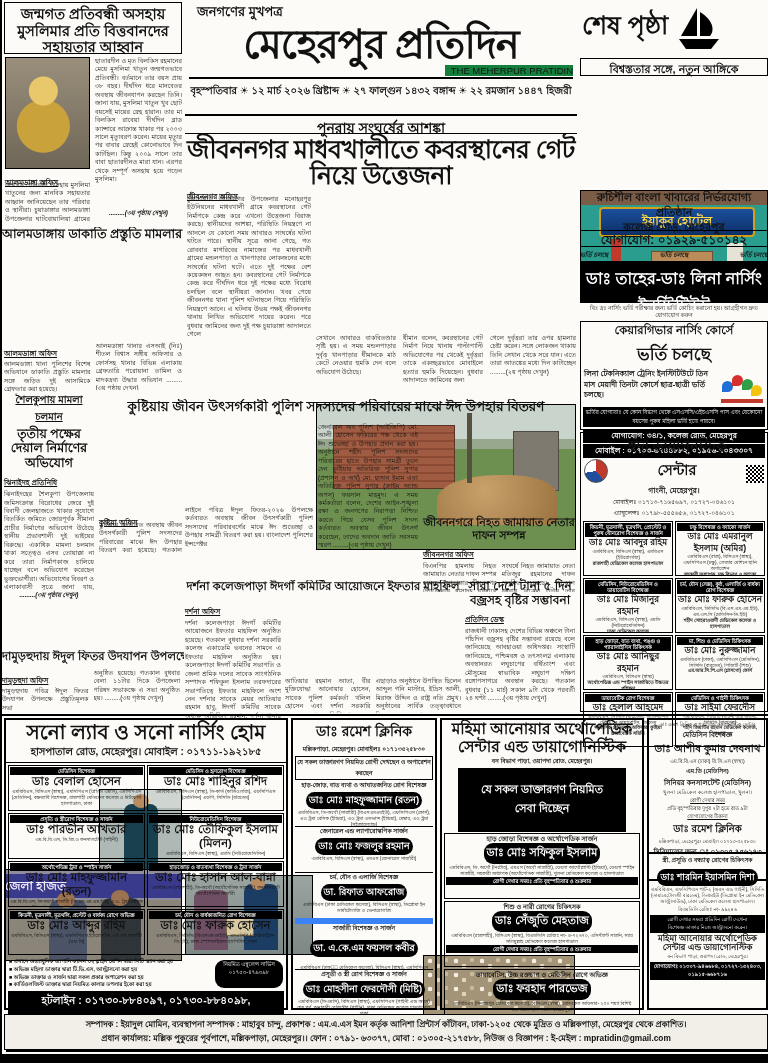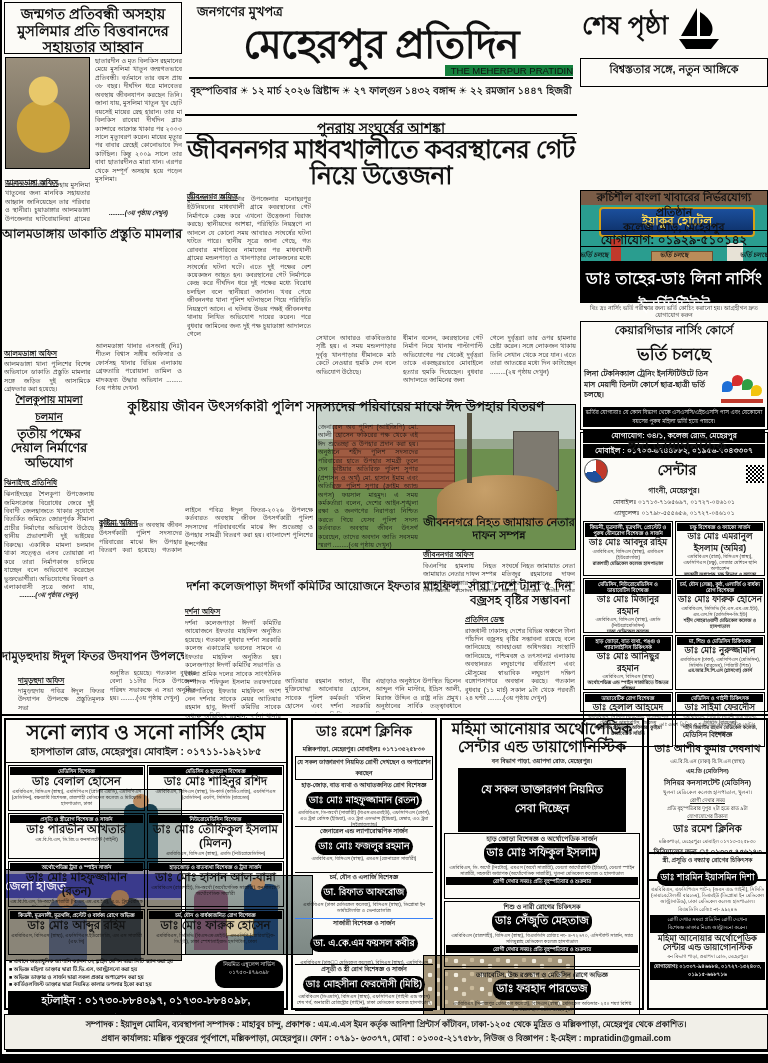--- a/index.html
+++ b/index.html
@@ -63,21 +63,21 @@
 
   <div class="ab" style="left:580px;top:6px;width:186px;height:48px">
     <span class="h900" style="font-size:25px;vertical-align:top">শেষ পৃষ্ঠা</span>
     <svg width="44" height="46" viewBox="0 0 44 46" style="vertical-align:top;margin-left:4px">
       <path d="M20 2 L20 30 L4 30 Z" fill="#000"></path>
       <path d="M23 6 C36 14 38 24 33 30 L23 30 Z" fill="#000"></path>
       <path d="M2 33 H42 L34 43 H9 Z" fill="#000"></path>
     </svg>
   </div>
 
-  <div class="ab bx tc" style="left:578px;top:58px;width:188px;height:29px;font-size:11px;font-weight:bold;padding-top:2px">
+  <div class="ab bx tc" style="left:578px;top:58px;width:188px;height:18px;font-size:11px;font-weight:bold;padding-top:2px">
     <span>বিশ্বস্ততার সঙ্গে, নতুন আঙ্গিকে</span>
   </div>
   <div class="ab photo" style="left:578px;top:78px;width:188px;height:108px;background:linear-gradient(#7a5c47 0 14px,#2a9d8f 14px 86px,#8d8273 86px)">
     <div style="position:absolute;left:18px;top:16px;width:152px;height:26px;background:linear-gradient(#1b4f9c,#0d2f66);
                 border:2px solid #d4a017;border-radius:4px;color:#ffd84d;font-weight:900;font-size:12px;text-align:center;line-height:24px">ইয়াকুব হোটেল</div>
     <div style="position:absolute;left:30px;top:48px;width:10px;height:44px;background:#c0392b"></div>
     <div style="position:absolute;left:70px;top:60px;width:60px;height:30px;background:#b98c5a;border:1px solid #6e4f2f"></div>
     <div style="position:absolute;left:146px;top:52px;width:16px;height:34px;background:#e7e2d6"></div>
   </div>
   <div class="ab tc" style="left:578px;top:188px;width:188px;height:40px;font-weight:bold;font-size:11px;line-height:1.35;padding-top:2px">
@@ -263,21 +263,21 @@
     <div class="tc" style="font-size:10px;font-weight:bold;text-decoration:underline">শৈলকুপায় মামলা চলমান</div>
     <div class="tc hl-sm" style="font-size:12.5px;margin:1px 0">তৃতীয় পক্ষের দেয়াল নির্মাণের অভিযোগ</div>
     <span class="by">ঝিনাইদহ প্রতিনিধি</span>
     <div class="j6" style="height:100px;margin-top:1px">ঝিনাইদহের শৈলকুপা উপজেলায় জমিসংক্রান্ত বিরোধের জেরে দুই বিবাদী জেলহাজতে থাকার সুযোগে বিতর্কিত জমিতে জোরপূর্বক সীমানা প্রাচীর নির্মাণের অভিযোগ উঠেছে স্থানীয় প্রভাবশালী দুই ভাইয়ের বিরুদ্ধে। একাধিক মামলা চলমান থাকা সত্ত্বেও এসব তোয়াক্কা না করে তারা নির্মাণকাজ চালিয়ে যাচ্ছেন বলে অভিযোগ করেছেন ভুক্তভোগীরা। অভিযোগের বিবরণ ও এলাকাবাসী সূত্রে জানা যায়, শৈলকুপা উপজেলার মহেশপুর মন্ডলপাড়া গ্রামের</div>
     <div class="more tc">.........(৩য় পৃষ্ঠায় দেখুন)</div>
   </div>
 
   <div class="ab tc hl-sm" style="left:0px;top:650px;width:182px;height:18px;font-size:11.5px;white-space:nowrap;overflow:hidden">
     <span>দামুড়হুদায় ঈদুল ফিতর উদযাপন উপলক্ষে প্রস্তুতিমূলক সভা</span>
   </div>
-  <div class="ab" style="left:16px;top:669px;width:178px">
+  <div class="ab" style="left:0;top:669px;width:178px">
     <div class="cols2">
       <div>
         <span class="by">দামুড়হুদা অফিস</span>
         <div class="j6" style="height:30px">দামুড়হুদায় পবিত্র ঈদুল ফিতর উদযাপন উপলক্ষে প্রস্তুতিমূলক সভা</div>
       </div>
       <div class="j6" style="height:40px">অনুষ্ঠিত হয়েছে। গতকাল বুধবার বেলা ১১টার দিকে উপজেলা পরিষদ সভাকক্ষে এ সভা অনুষ্ঠিত হয়। .........(৩য় পৃষ্ঠায় দেখুন)</div>
     </div>
   </div>
 
   <div class="ab tc hl-sm" style="left:183px;top:580px;width:276px;height:18px;font-size:11.5px;white-space:nowrap;overflow:hidden">
@@ -383,21 +383,21 @@
           <div class="pill" style="display:inline-block;font-size:9.5px;font-weight:900;margin:1px 0">ডাঃ মোঃ মাহফুজ্জামান (রতন)</div>
           <div class="dqual">এমবিবিএস, ডি-অর্থো (সার্জারী) (বিএসএমএমইউ), এফসিপিএস (কোর্স), এও ট্রমা বেসিক (ইন্ডিয়া), এও ট্রমা এডভান্স (ইন্ডিয়া), মেম্বার, এও ট্রমা (সুইজারল্যান্ড)</div>
         </div>
 
         <div class="tc" style="border-bottom:1px solid #000;padding:1px 0;height:43px;overflow:hidden">
           <div class="spec-pl">জেনারেল এন্ড ল্যাপারোস্কপিক সার্জন</div>
           <div class="pill" style="display:inline-block;font-size:9.5px;font-weight:900;margin:1px 0">ডাঃ মোঃ ফজলুর রহমান</div>
           <div class="dqual">এমবিবিএস, বিসিএস (স্বাস্থ্য), এমএস (জেনারেল সার্জারী)</div>
         </div>
 
-        <div class="tc" style="border-bottom:1px solid #3b82f6;padding:1px 0;height:43px;overflow:hidden">
+        <div class="tc" style="border-bottom:6px solid #3b82f6;padding:1px 0;height:43px;overflow:hidden">
           <div class="spec-pl">চর্ম, যৌন ও এলার্জি বিশেষজ্ঞ</div>
           <div class="pill" style="display:inline-block;font-size:9.5px;font-weight:900;margin:1px 0">ডা. রিফাত আফরোজ</div>
           <div class="dqual">এমবিবিএস (ঢাকা মেডিকেল কলেজ), বিসিএস (স্বাস্থ্য), ডিপ্লোমা ইন ডার্মাটোলজি ও ভেনারোলজি</div>
         </div>
 
         <div class="tc" style="border-bottom:1px solid #000;padding:1px 0;height:43px;overflow:hidden">
           <div class="spec-pl">সার্জারী বিশেষজ্ঞ ও সার্জন</div>
           <div class="pill" style="display:inline-block;font-size:9.5px;font-weight:900;margin:8px 0">ডা. এ.কে.এম ফয়সল কবীর</div>
           <div class="dqual">এমবিবিএস (ঢাক�া মেডিকেল কলেজ), বিসিএস (স্বাস্থ্য), এমসিপিএস (সার্জারী), এফসিপিএস (সার্জারী)</div>
         </div>

